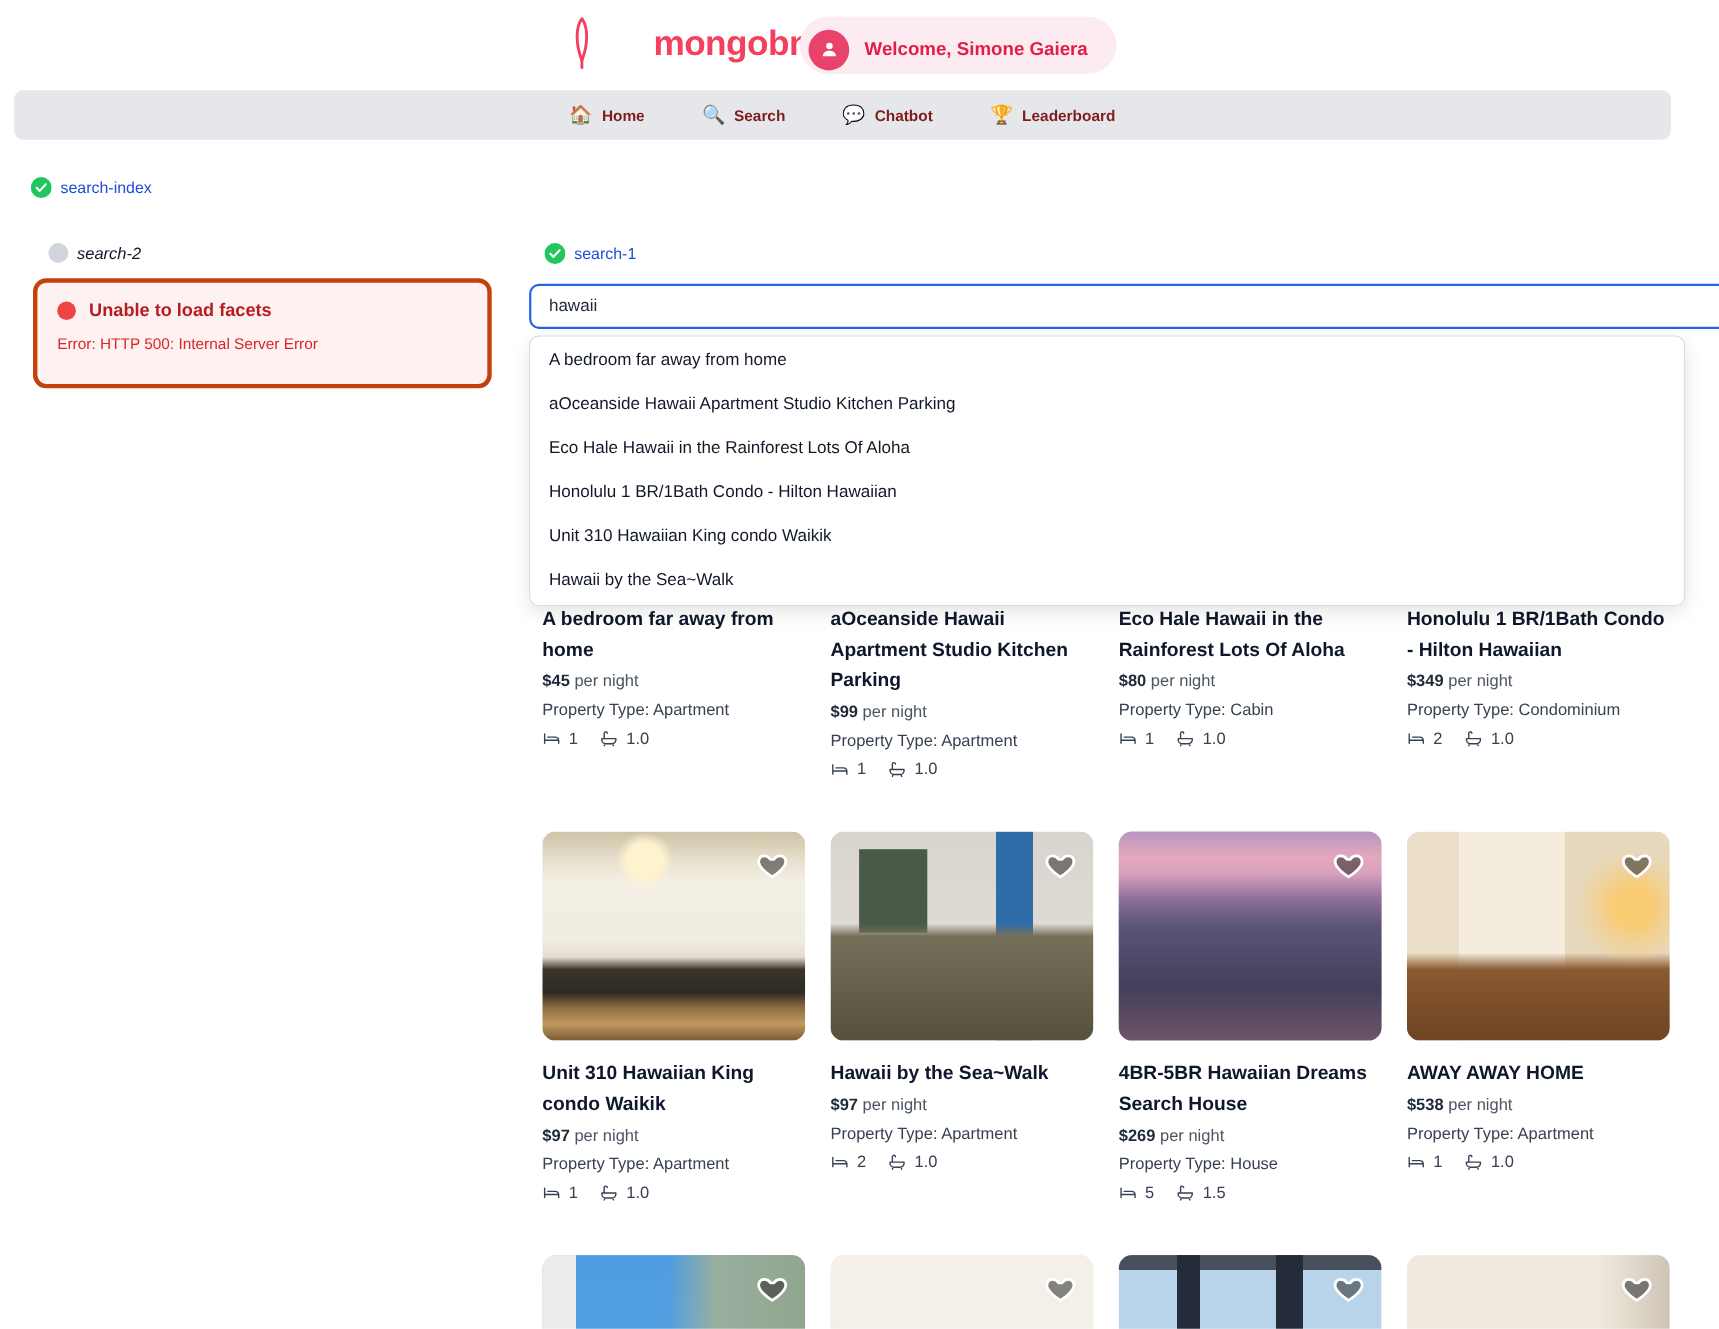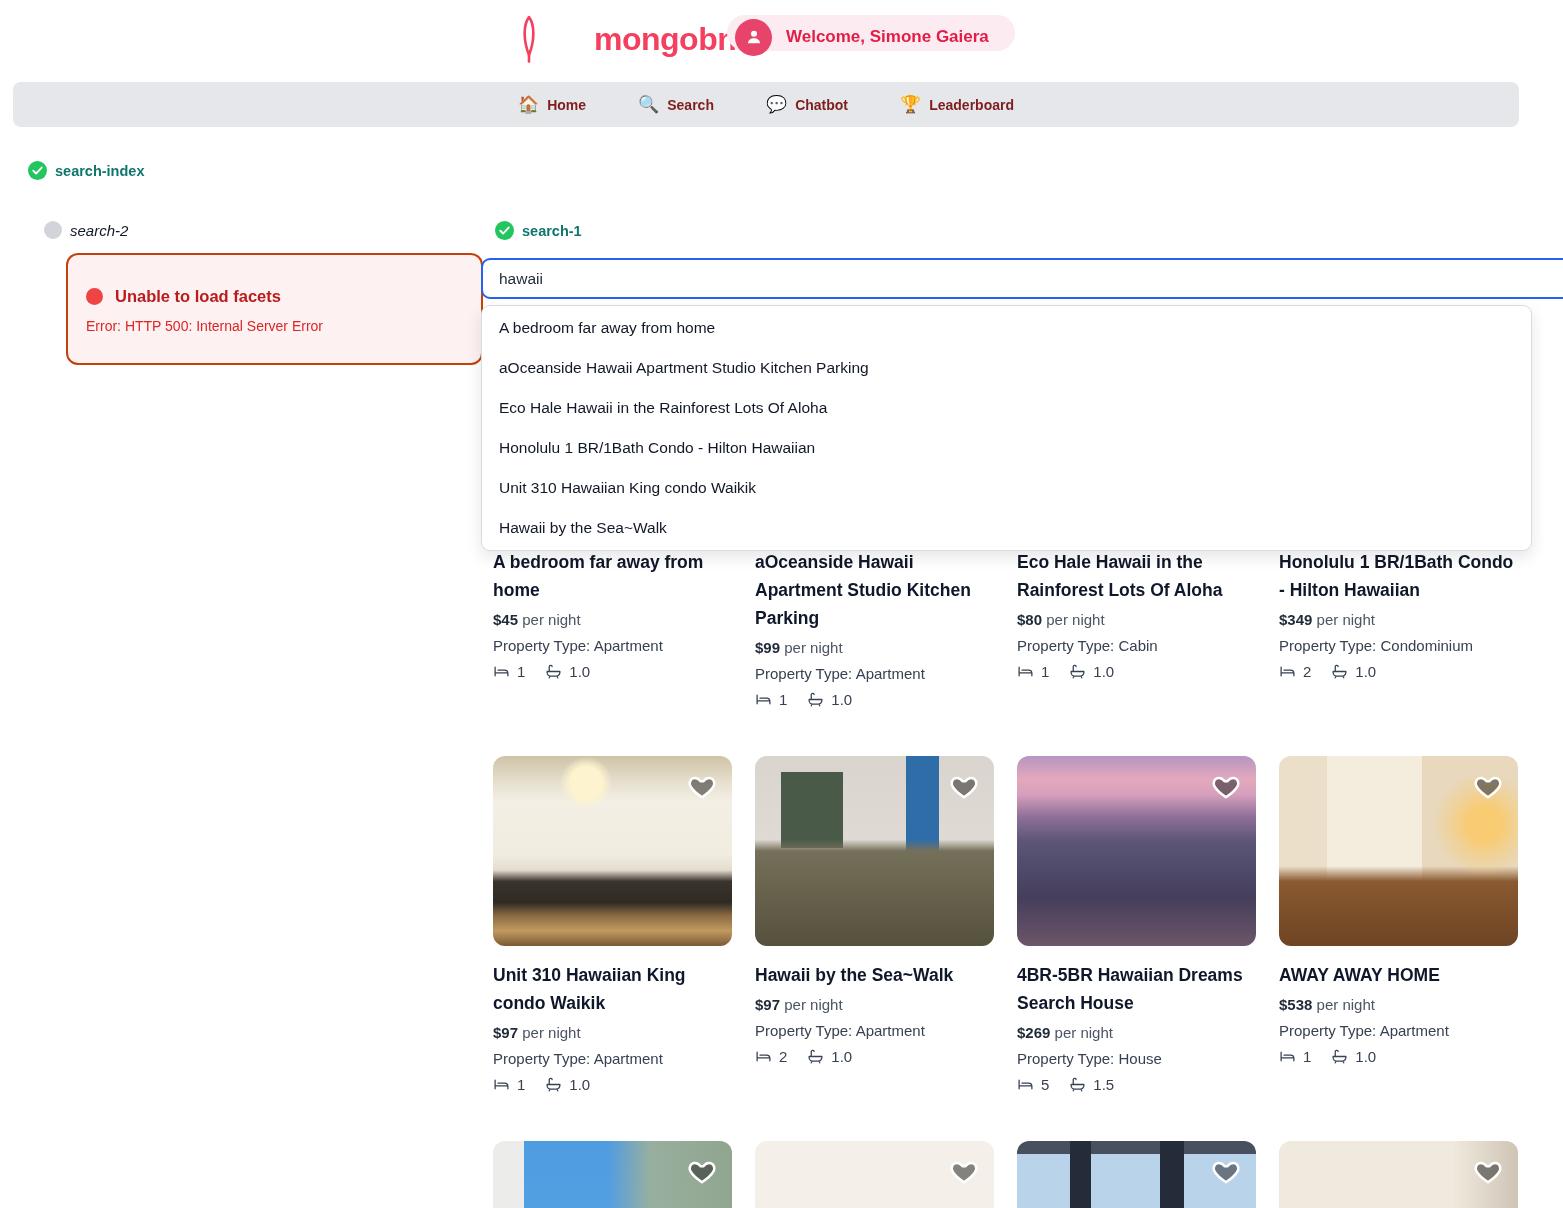--- a/index.html
+++ b/index.html
@@ -7,49 +7,48 @@
   body {
     width: 1563px; height: 1208px; overflow: hidden; position: relative;
     font-family: "Liberation Sans", sans-serif; color: #111827;
   }
   
   .header-row { position: absolute; left: 0; top: 0; width: 1563px; height: 82px; }
   .logo-group { position: absolute; left: 514px; top: 14px; display: flex; align-items: center; gap: 10px; }
   .logo-leaf { width: 30px; height: 50px; }
   .brand-text { font-size: 32px; font-weight: 800; color: #f43f5e; letter-spacing: -0.5px; margin-left: 40px; }
   .welcome-pill {
-    position: absolute; left: 727px; top: 15px; height: 36px; border-radius: 26px;
+    position: absolute; left: 727px; top: 15px; height: 52px; border-radius: 26px;
     background: #fcebf0; display: flex; align-items: center; gap: 14px; padding: 8px 26px 0 8px;
   }
   .avatar-circle {
     width: 37px; height: 37px; border-radius: 50%; background: #e8436a;
     display: flex; align-items: center; justify-content: center;
   }
   .welcome-text { font-size: 17px; font-weight: 700; color: #e11d48; }
   
   .navbar {
     position: absolute; left: 13px; top: 82px; width: 1506px; height: 45px;
     background: #e5e7eb; border-radius: 8px;
     display: flex; align-items: center; justify-content: center; gap: 52px;
   }
   .nav-item { display: flex; align-items: center; gap: 8px; cursor: pointer; }
   .nav-icon { font-size: 17px; line-height: 1; }
   .nav-label { font-size: 14px; font-weight: 600; color: #7f1d1d; }
   
   .status-row { position: absolute; display: flex; align-items: center; gap: 8px; }
-  .status-green { color: #0f766e; font-weight: 700; font-size: 14.5px; }
+  .status-green { color: #1d4ed8; font-weight: 400; font-size: 14.5px; }
   .status-plain { color: #111827; font-weight: 400; font-size: 15px; font-style: italic; }
   .gray-dot { width: 18px; height: 18px; border-radius: 50%; background: #d1d5db; }
   .check-icon { width: 19px; height: 19px; display: block; }
   
   .error-box {
     position: absolute; left: 30px; top: 253px; width: 417px;
-    background: #fdf1f2; border: 2px solid #c2410c; border-radius: 12px;
-    padding: 32px 18px 18px 18px;
-    margin-left: 36px;
+    background: #fdf1f2; border: 4px solid #c2410c; border-radius: 12px;
+    padding: 16px 18px 18px 18px;
   }
   .error-title-row { display: flex; align-items: center; gap: 12px; margin-bottom: 12px; }
   .red-dot { width: 17px; height: 17px; border-radius: 50%; background: #ef4444; flex: 0 0 auto; }
   .error-title { font-size: 16.5px; font-weight: 700; color: #b91c1c; }
   .error-line { font-size: 14px; color: #dc2626; margin-bottom: 11px; }
   .error-hint { font-size: 12.5px; color: #dc2626; line-height: 1.35; }
   
   .search1-row { left: 495px; top: 221px; }
   .searchindex-row { left: 28px; top: 161px; }
   .search2-row { left: 44px; top: 221px; }

